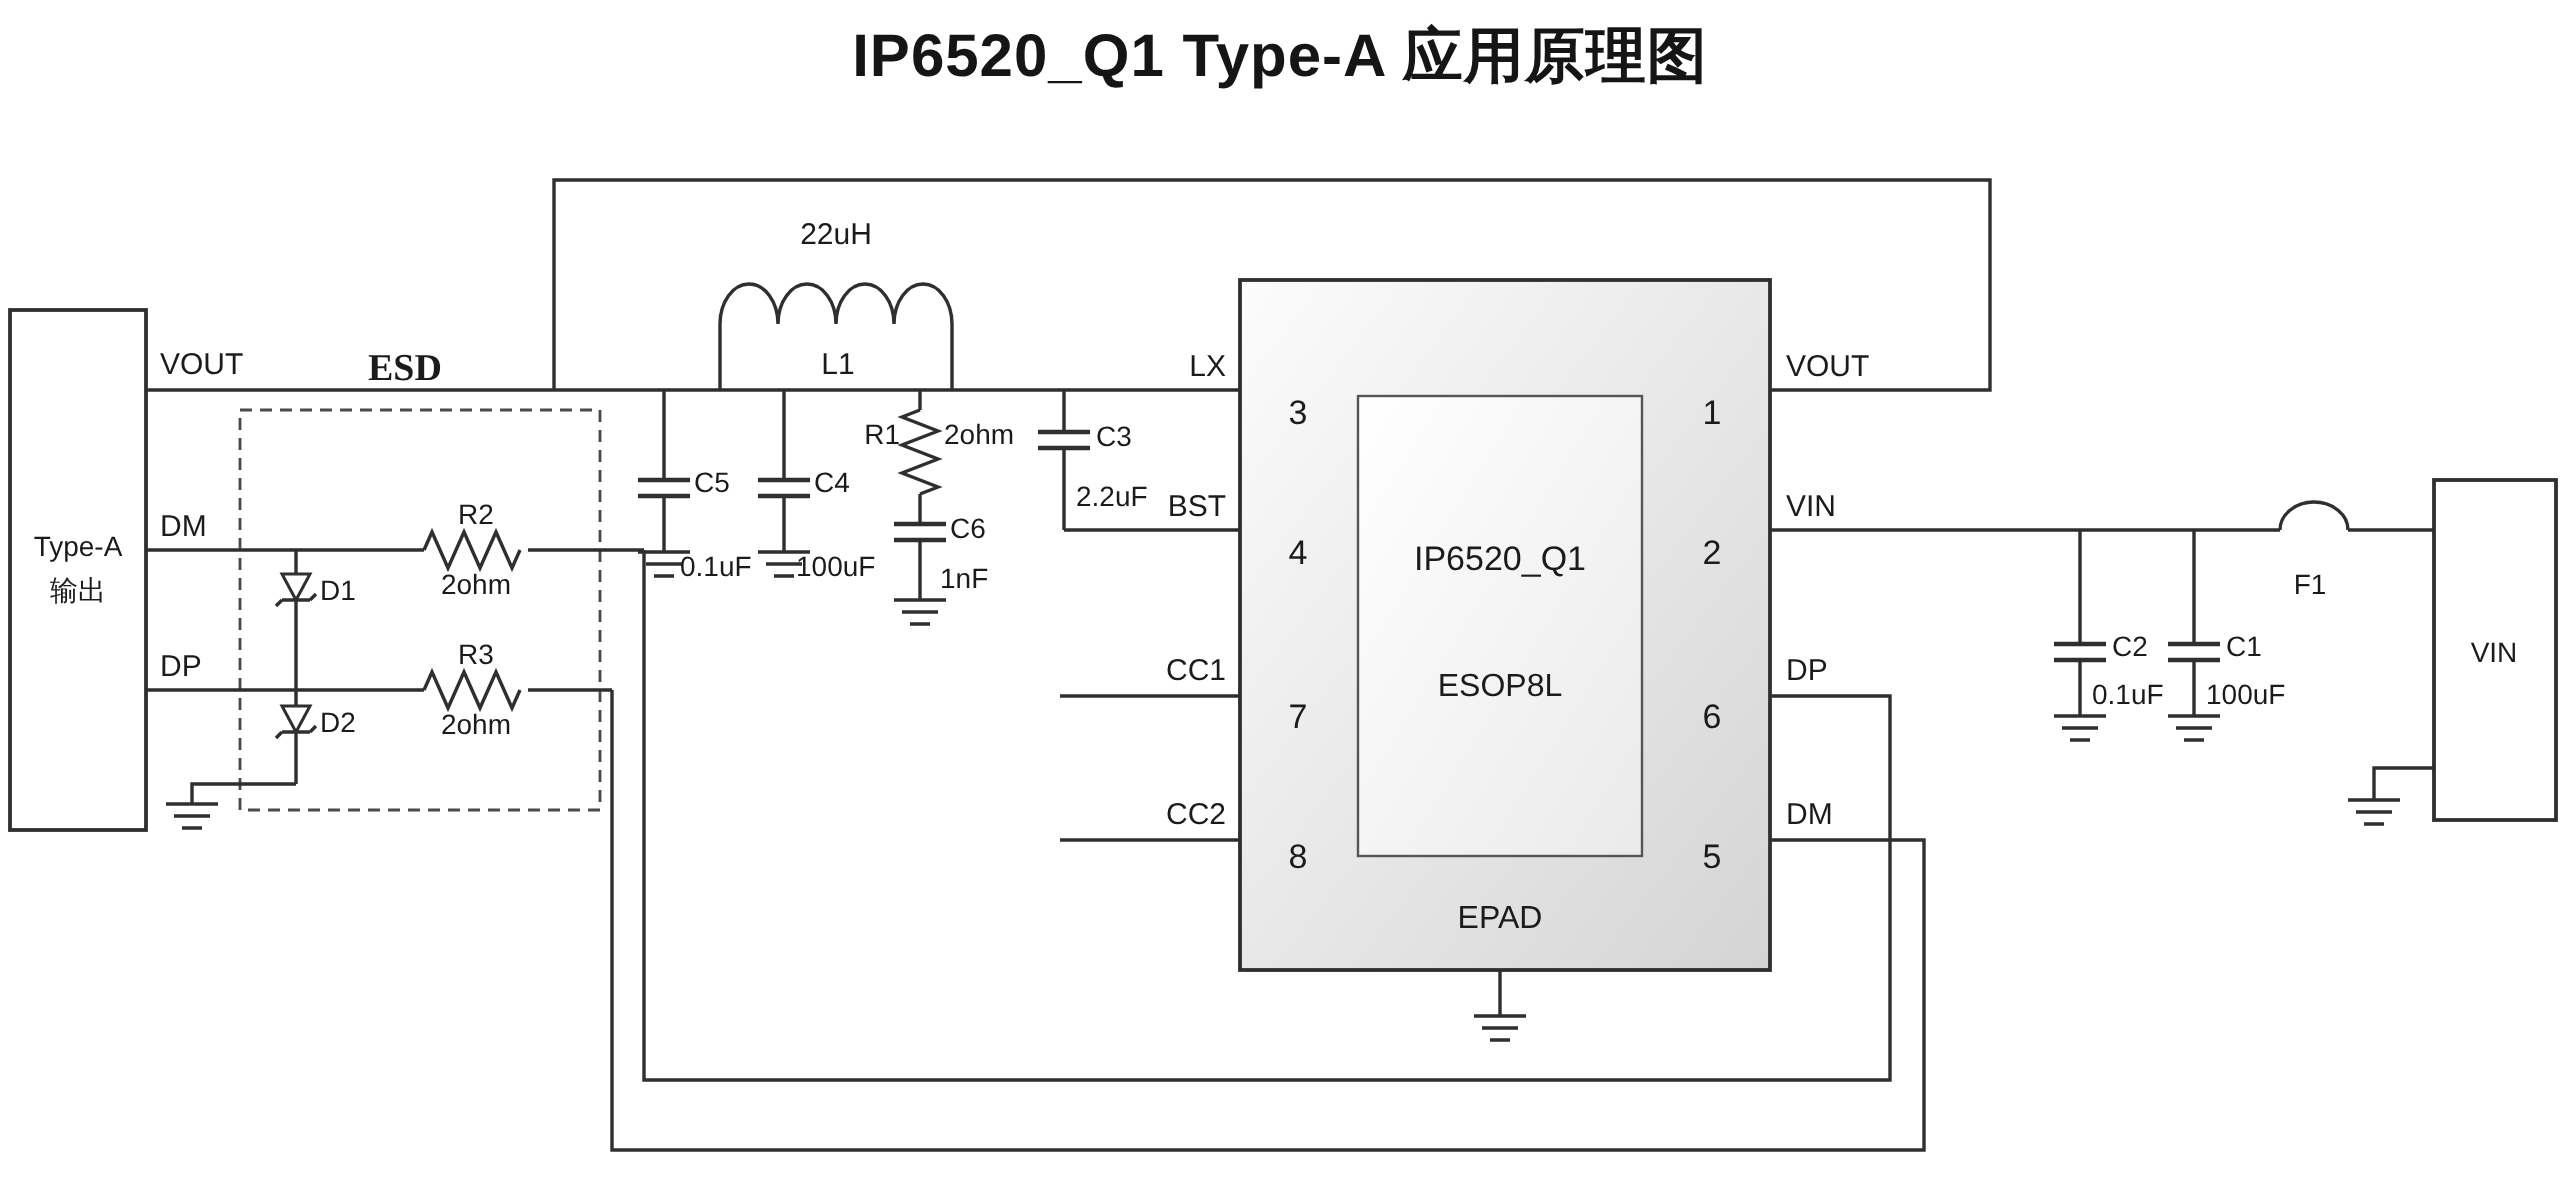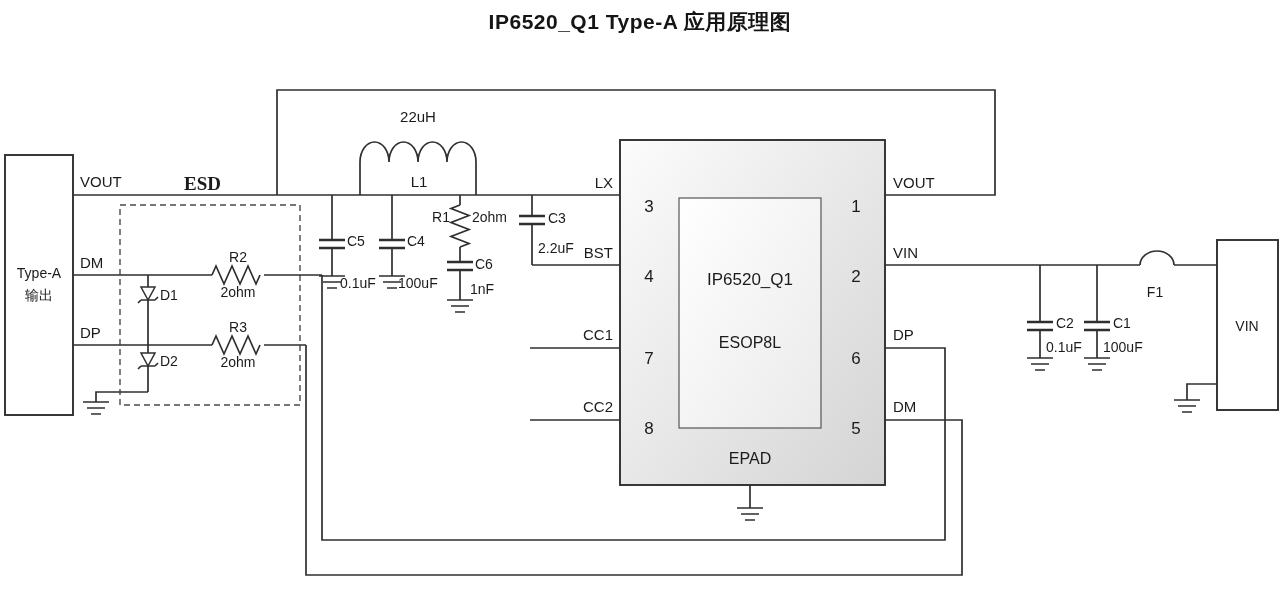--- a/index.html
+++ b/index.html
@@ -1,19 +1,19 @@
 <!DOCTYPE html>
 <html><head>
 <meta charset="utf-8">
 <style>
   html,body{margin:0;padding:0;background:#ffffff;}
   .stage{position:relative;width:1280px;height:589px;background:#ffffff;overflow:hidden;
          font-family:"Liberation Sans",sans-serif;}
   .title{position:absolute;top:8px;left:0;width:100%;text-align:center;
-         font-size:21px;font-weight:600;color:#151515;letter-spacing:.5px;}
+         font-size:30px;font-weight:600;color:#151515;letter-spacing:.5px;}
   svg{position:absolute;left:0;top:0;}
   .wire{fill:none;stroke:#2f2f2f;stroke-width:1.7;}
   .sym{fill:none;stroke:#2f2f2f;stroke-width:1.7;}
   .plate{fill:none;stroke:#2f2f2f;stroke-width:2.3;}
   .box{fill:#ffffff;stroke:#2f2f2f;stroke-width:1.9;}
   .dashed{fill:none;stroke:#4a4a4a;stroke-width:1.4;stroke-dasharray:6 4;}
   text{fill:#1b1b1b;font-family:"Liberation Sans",sans-serif;}
   .lbl{font-size:14px;}
   .pin{font-size:15px;}
   .num{font-size:17px;}

